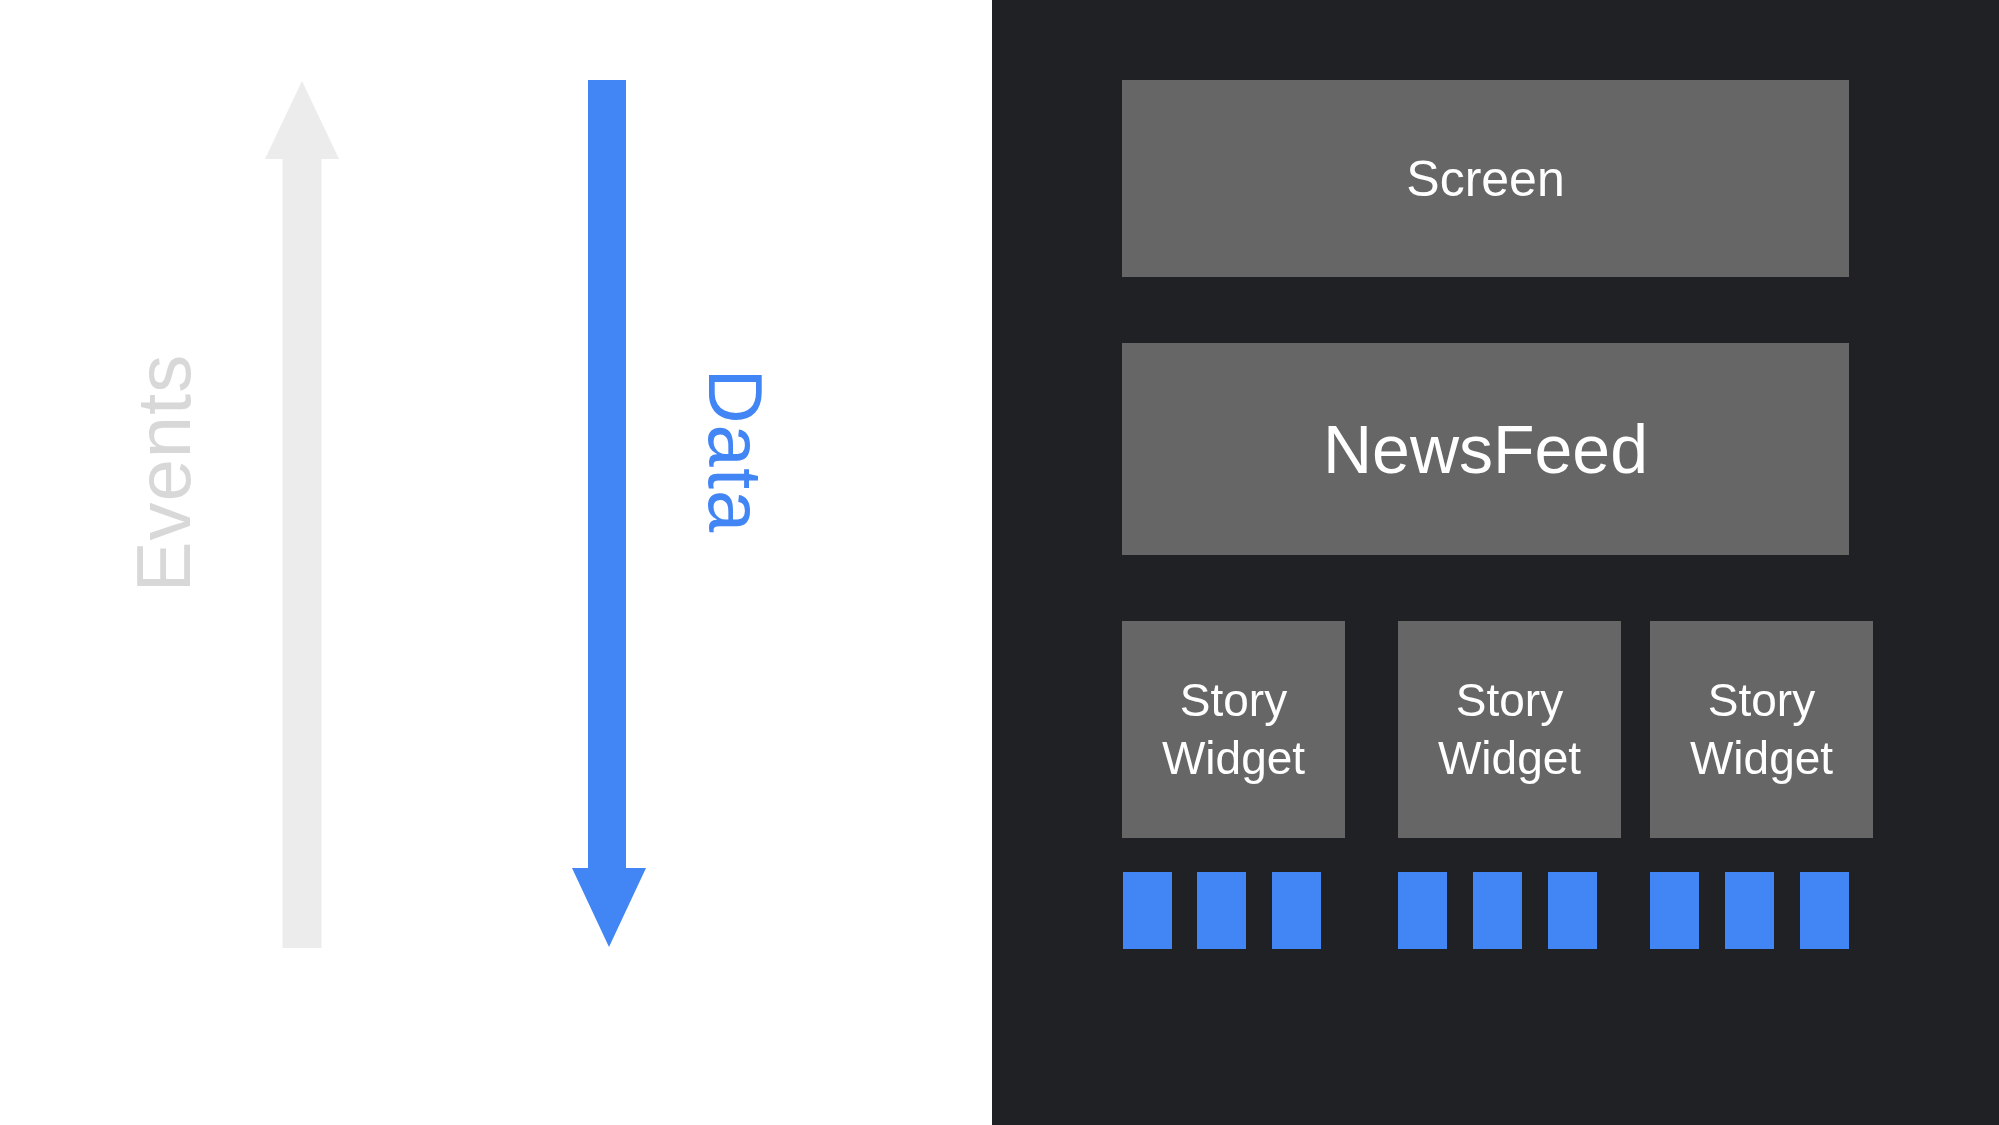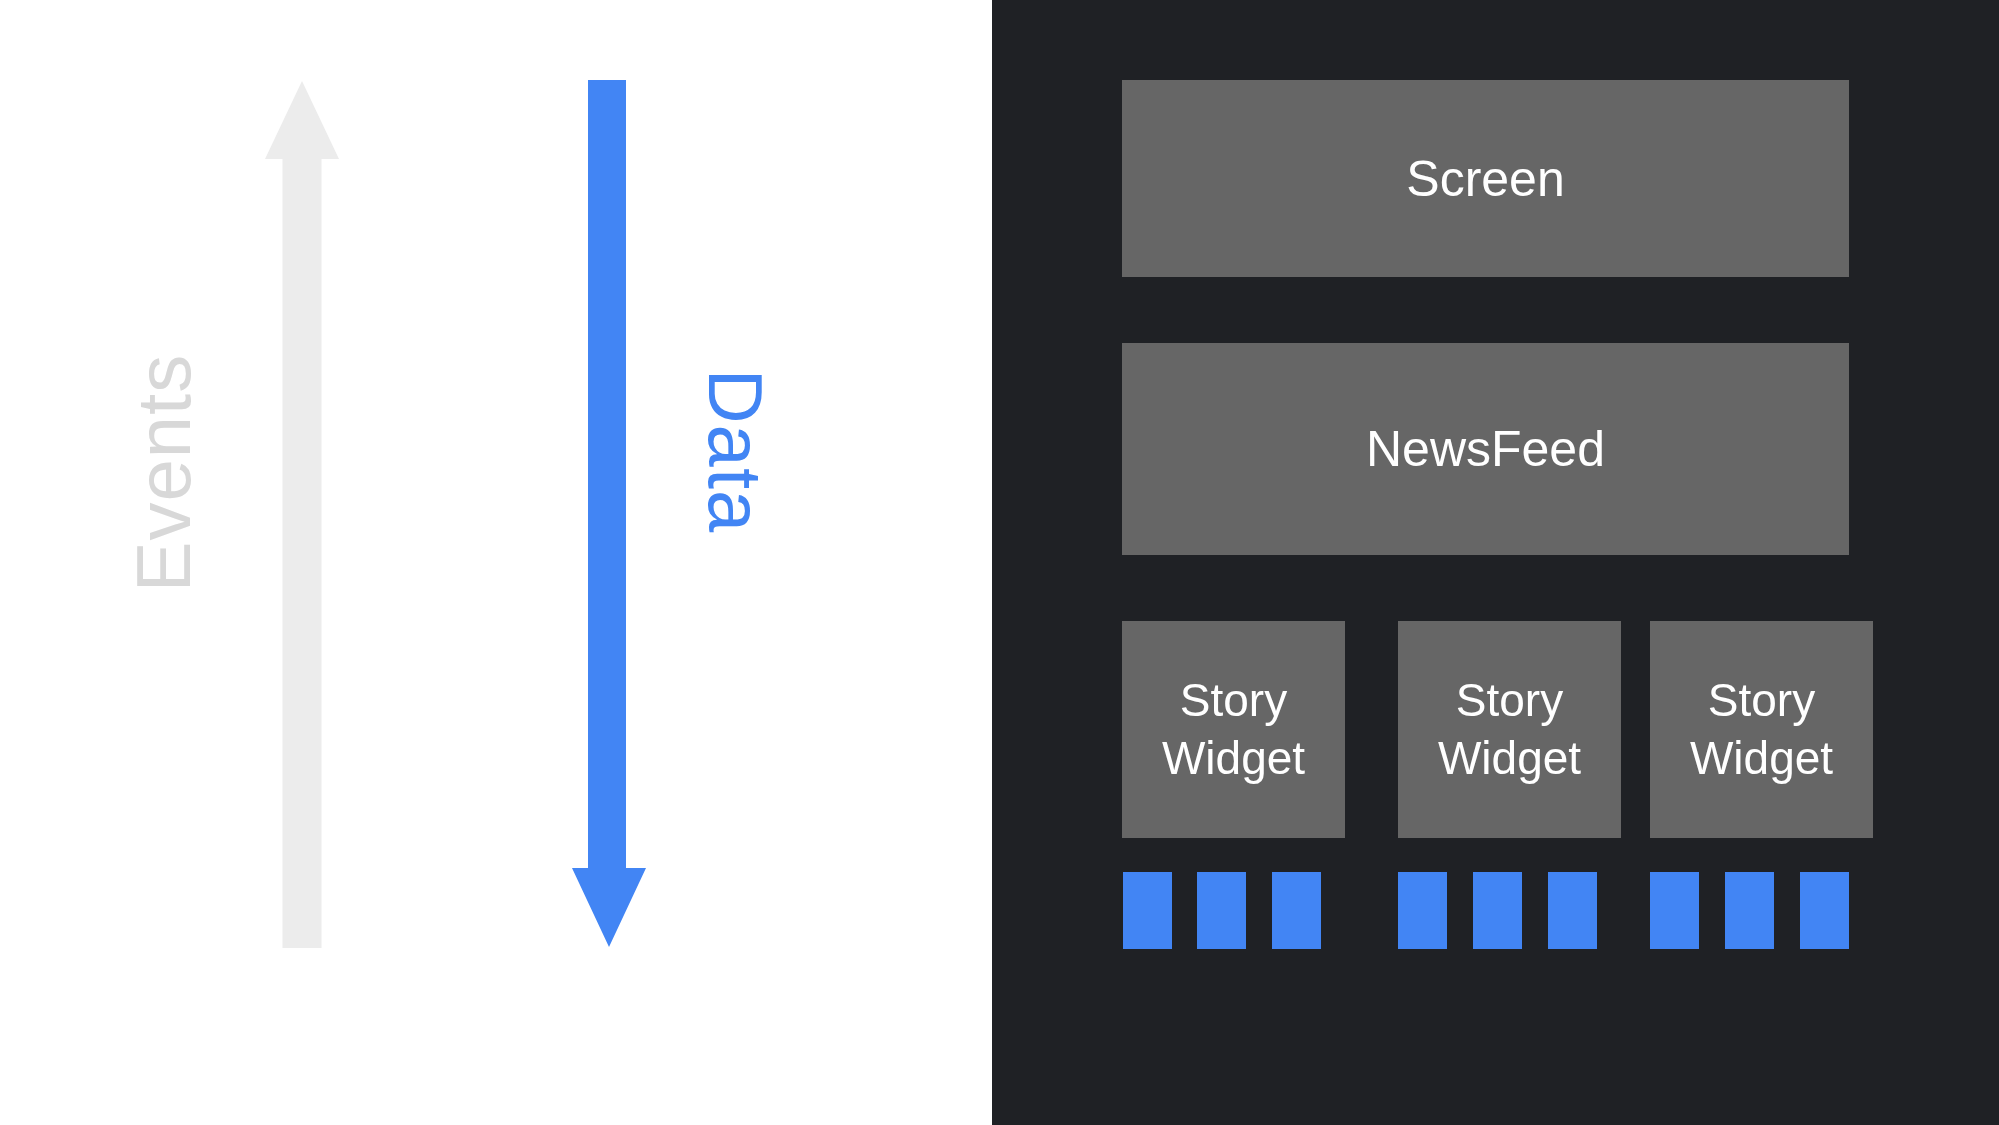--- a/index.html
+++ b/index.html
@@ -51,21 +51,21 @@
   .gray-box {
     position: absolute;
     background: #666666;
     color: #ffffff;
     display: flex;
     align-items: center;
     justify-content: center;
     text-align: center;
   }
   .screen-box   { left: 130px; top:  80px; width: 727px; height: 197px; font-size: 50px; }
-  .newsfeed-box { left: 130px; top: 343px; width: 727px; height: 212px; font-size: 50px; }
+  .newsfeed-box { left: 130px; top: 343px; width: 727px; height: 212px; font-size: 68px; }
   .story-box    { top: 621px; width: 223px; height: 217px; font-size: 46px; line-height: 1.25; }
   .story-1 { left: 130px; }
   .story-2 { left: 406px; }
   .story-3 { left: 658px; }
   .story-box .label-wrap { width: 170px; }
 
   .chip {
     position: absolute;
     top: 872px;
     width: 49px; height: 77px;

